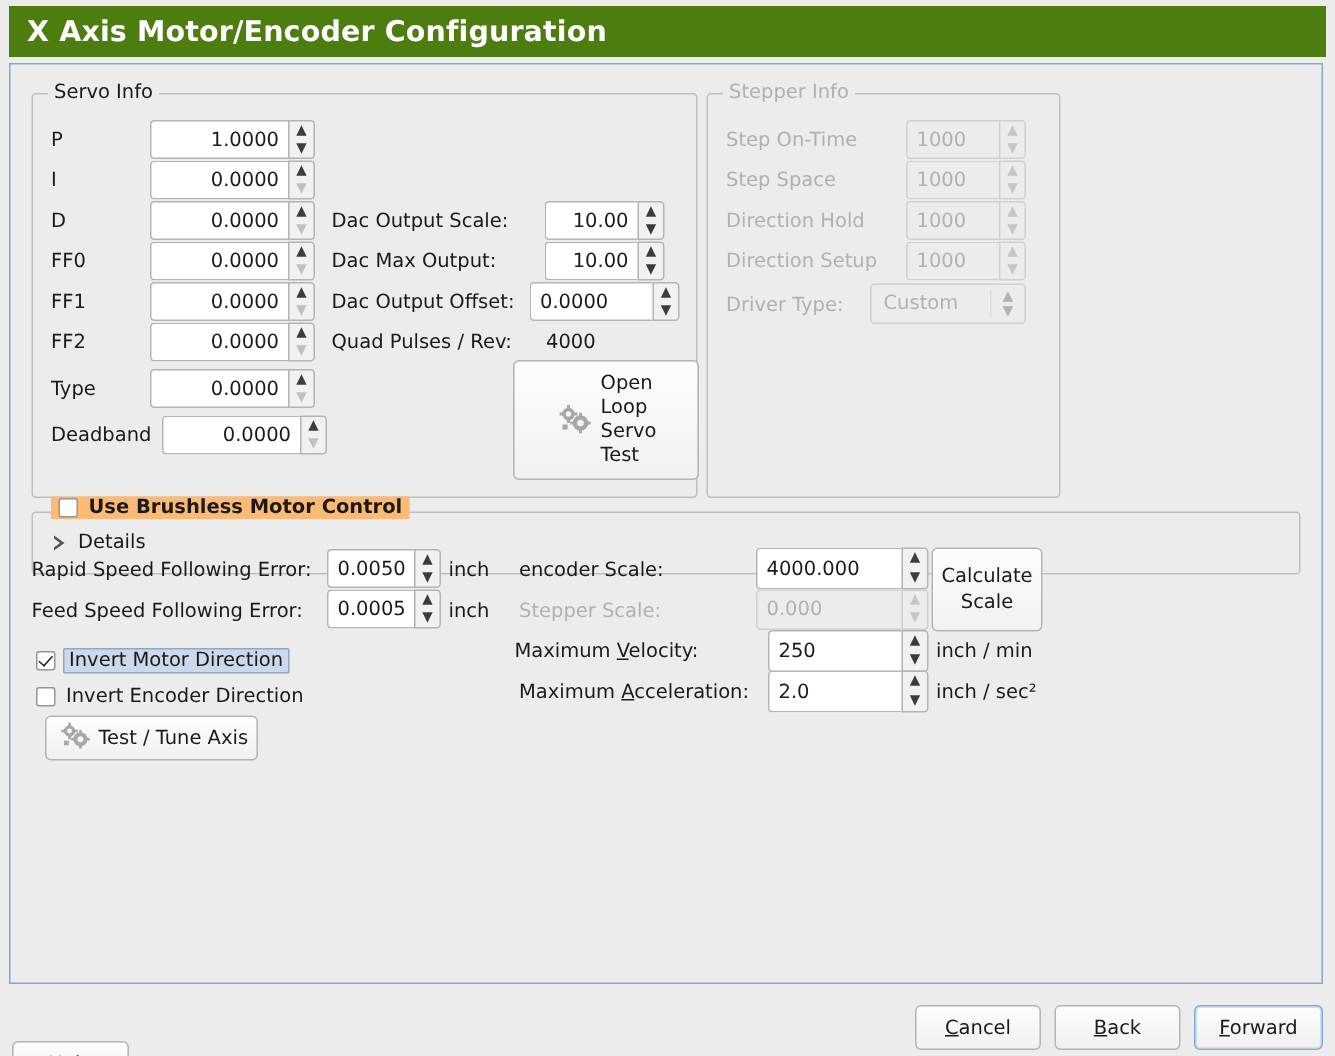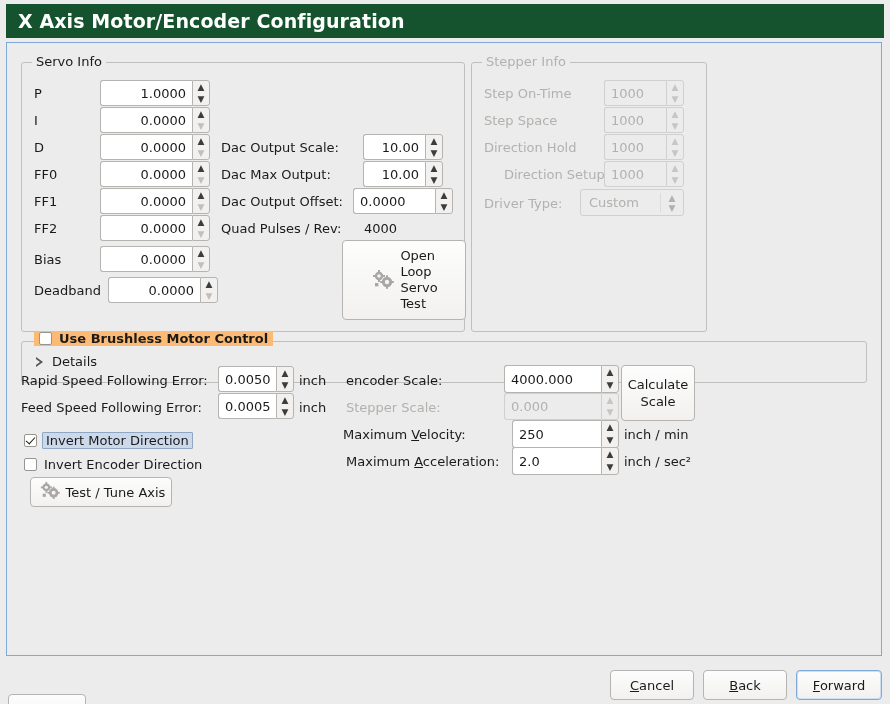--- a/index.html
+++ b/index.html
@@ -8,21 +8,21 @@
     background:#ececec;
     font-family:"DejaVu Sans","Liberation Sans",sans-serif;
     font-size:13px;color:#1a1a1a;
     overflow:hidden;
   }
   .win{position:relative;width:890px;height:704px;}
 
   
   .titlebar{
     position:absolute;left:6px;top:4px;width:878px;height:34px;
-    background:#14532d;
+    background:#4d7c0f;
     display:flex;align-items:center;
   }
   .titlebar .ttl{
     color:#ffffff;font-size:19px;font-weight:bold;
     padding-left:12px;letter-spacing:.1px;
   }
 
   
   .content{
     position:absolute;left:6px;top:42px;width:876px;height:614px;
@@ -162,21 +162,21 @@
 
     <div class="group" style="left:14px;top:19px;width:444px;height:270px;">
       <span class="legend">Servo Info</span>
 
       <span class="lbl" style="position:absolute;left:12px;top:23px;">P</span>
       <span class="lbl" style="position:absolute;left:12px;top:50px;">I</span>
       <span class="lbl" style="position:absolute;left:12px;top:77px;">D</span>
       <span class="lbl" style="position:absolute;left:12px;top:104px;">FF0</span>
       <span class="lbl" style="position:absolute;left:12px;top:131px;">FF1</span>
       <span class="lbl" style="position:absolute;left:12px;top:158px;">FF2</span>
-      <span class="lbl" style="position:absolute;left:12px;top:189px;">Bias</span>
+      <span class="lbl" style="position:absolute;left:12px;top:189px;">Type</span>
       <span class="lbl" style="position:absolute;left:12px;top:220px;">Deadband</span>
 
       <div class="spin" style="left:78px;top:17px;width:110px;height:26px;">
         <div class="fld right">1.0000</div>
         <div class="btns">
           <div class="ar up">▲</div>
           <div class="ar lo">▼</div>
         </div>
       </div>
       <div class="spin softdown" style="left:78px;top:44px;width:110px;height:26px;">
@@ -286,21 +286,21 @@
         </span>
       </div>
     </div>
 
     <div class="group disabled" style="left:464px;top:19px;width:236px;height:270px;">
       <span class="legend">Stepper Info</span>
 
       <span class="lbl dis" style="position:absolute;left:12px;top:23px;">Step On-Time</span>
       <span class="lbl dis" style="position:absolute;left:12px;top:50px;">Step Space</span>
       <span class="lbl dis" style="position:absolute;left:12px;top:77px;">Direction Hold</span>
-      <span class="lbl dis" style="position:absolute;left:12px;top:104px;margin-left:20px;">Direction Setup</span>
+      <span class="lbl dis" style="position:absolute;left:12px;top:104px;">Direction Setup</span>
 
       <div class="spin dim" style="left:132px;top:17px;width:80px;height:26px;">
         <div class="fld">1000</div>
         <div class="btns">
           <div class="ar up">▲</div>
           <div class="ar lo">▼</div>
         </div>
       </div>
       <div class="spin dim" style="left:132px;top:44px;width:80px;height:26px;">
         <div class="fld">1000</div>

